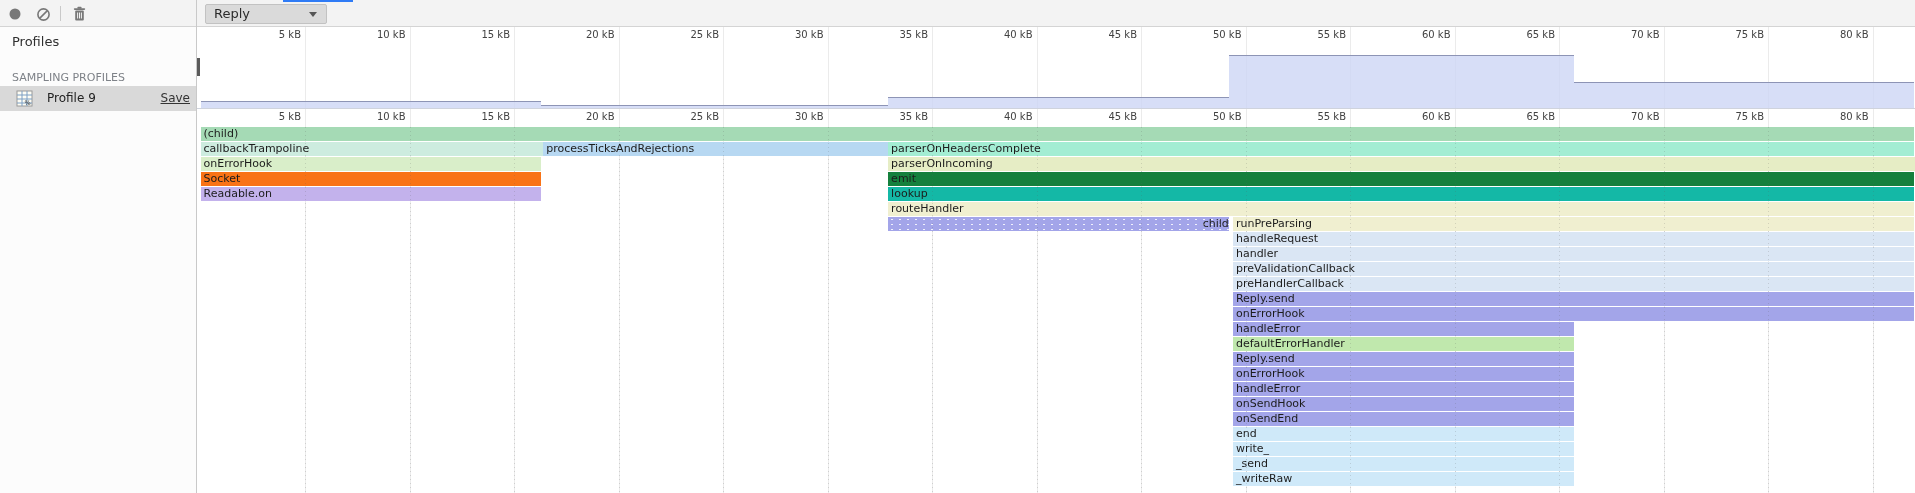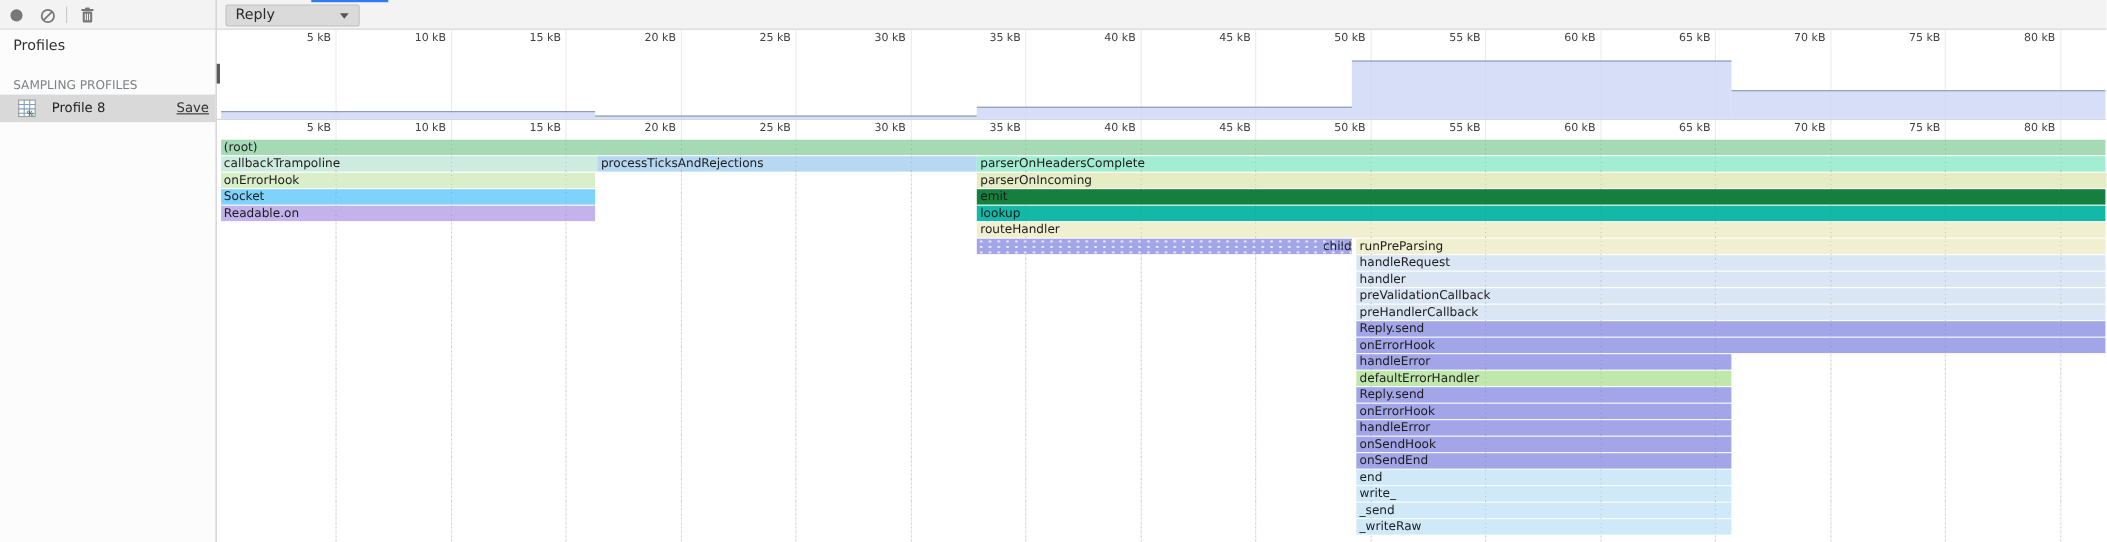--- a/index.html
+++ b/index.html
@@ -94,21 +94,21 @@
     <div class="profile-row">
       <svg width="17" height="17" viewBox="0 0 17 17">
         <rect x="1" y="1" width="15" height="15" fill="#fdfdf5" stroke="#9a9a9a" stroke-width="1"></rect>
         <line x1="1" y1="5" x2="16" y2="5" stroke="#7d9fc4" stroke-width="1"></line>
         <line x1="1" y1="9" x2="16" y2="9" stroke="#7d9fc4" stroke-width="1"></line>
         <line x1="1" y1="13" x2="16" y2="13" stroke="#7d9fc4" stroke-width="1"></line>
         <line x1="6" y1="1" x2="6" y2="16" stroke="#7d9fc4" stroke-width="1"></line>
         <line x1="11" y1="1" x2="11" y2="16" stroke="#7d9fc4" stroke-width="1"></line>
         <text x="8.6" y="15.4" font-size="6.5" fill="#333" font-family="DejaVu Sans, sans-serif">%</text>
       </svg>
-      <span class="p-name">Profile 8</span>
+      <span class="p-name">Profile 9</span>
       <span class="p-save">Save</span>
     </div>
   </div>
 
   <div id="gridlines">
       <div class="gridline" style="left: 305px;"></div>
       <div class="gridline-dots" style="left: 305px;"></div>
       <div class="gridline" style="left: 409.5px;"></div>
       <div class="gridline-dots" style="left: 409.5px;"></div>
       <div class="gridline" style="left: 514px;"></div>
@@ -144,27 +144,27 @@
       <div class="ov-seg" style="left: 3.5px; width: 340.67px; top: 74px; height: 7px;"></div>
       <div class="ov-seg" style="left: 344.17px; width: 346.94px; top: 78px; height: 3px;"></div>
       <div class="ov-seg" style="left: 691.11px; width: 340.67px; top: 70px; height: 11px;"></div>
       <div class="ov-seg" style="left: 1031.78px; width: 344.85px; top: 28px; height: 53px;"></div>
       <div class="ov-seg" style="left: 1376.63px; width: 340.67px; top: 55px; height: 26px;"></div>
       <div class="ov-handle"></div>
     </div>
   <div class="overview-bottom"></div>
 
   <div class="flame" id="flame">
-      <div class="frame" title="(root)" style="left: 3.5px; width: 1713.8px; top: 1px; background: rgb(165, 218, 181);">(root)</div>
+      <div class="frame" title="(root)" style="left: 3.5px; width: 1713.8px; top: 1px; background: rgb(165, 218, 181);">(child)</div>
       <div class="frame" title="callbackTrampoline" style="left: 3.5px; width: 342.76px; top: 16px; background: rgb(205, 236, 223);">callbackTrampoline</div>
       <div class="frame" title="processTicksAndRejections" style="left: 346.26px; width: 344.85px; top: 16px; background: rgb(183, 216, 242);">processTicksAndRejections</div>
       <div class="frame" title="parserOnHeadersComplete" style="left: 691.11px; width: 1026.19px; top: 16px; background: rgb(163, 237, 211);">parserOnHeadersComplete</div>
       <div class="frame" title="onconnection" style="left: 3.5px; width: 340.67px; top: 31px; background: rgb(217, 238, 201);">onErrorHook</div>
       <div class="frame" title="parserOnIncoming" style="left: 691.11px; width: 1099px; top: 31px; background: rgb(230, 237, 197);">parserOnIncoming</div>
-      <div class="frame" title="Socket" style="left: 3.5px; width: 340.67px; top: 46px; background: #7dd3fc;">Socket</div>
+      <div class="frame" title="Socket" style="left: 3.5px; width: 340.67px; top: 46px; background: #f97316;">Socket</div>
       <div class="frame" title="emit" style="left: 691.11px; width: 1026.19px; top: 46px; background: #15803d;">emit</div>
       <div class="frame" title="Readable.on" style="left: 3.5px; width: 340.67px; top: 61px; background: rgb(195, 178, 236);">Readable.on</div>
       <div class="frame" title="lookup" style="left: 691.11px; width: 1026.19px; top: 61px; background: #14b8a6;">lookup</div>
       <div class="frame" title="routeHandler" style="left: 691.11px; width: 1026.19px; top: 76px; background: rgb(240, 239, 208);">routeHandler</div>
       <div class="frame dotted" title="child" style="left: 691.11px; width: 340.67px; top: 91px; background: radial-gradient(rgba(255, 255, 255, 0.85) 1px, transparent 1.4px) 0% 0% / 8px 5px rgb(163, 165, 233);">child</div>
       <div class="frame" title="runPreParsing" style="left: 1035.96px; width: 681.34px; top: 91px; background: rgb(240, 239, 208);">runPreParsing</div>
       <div class="frame" title="handleRequest" style="left: 1035.96px; width: 681.34px; top: 106px; background: rgb(218, 230, 244);">handleRequest</div>
       <div class="frame" title="handler" style="left: 1035.96px; width: 681.34px; top: 121px; background: rgb(218, 230, 244);">handler</div>
       <div class="frame" title="preValidationCallback" style="left: 1035.96px; width: 681.34px; top: 136px; background: rgb(218, 230, 244);">preValidationCallback</div>
       <div class="frame" title="preHandlerCallback" style="left: 1035.96px; width: 681.34px; top: 151px; background: rgb(218, 230, 244);">preHandlerCallback</div>

